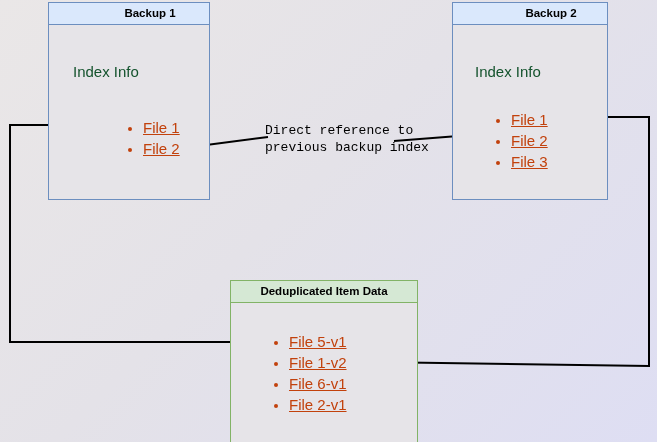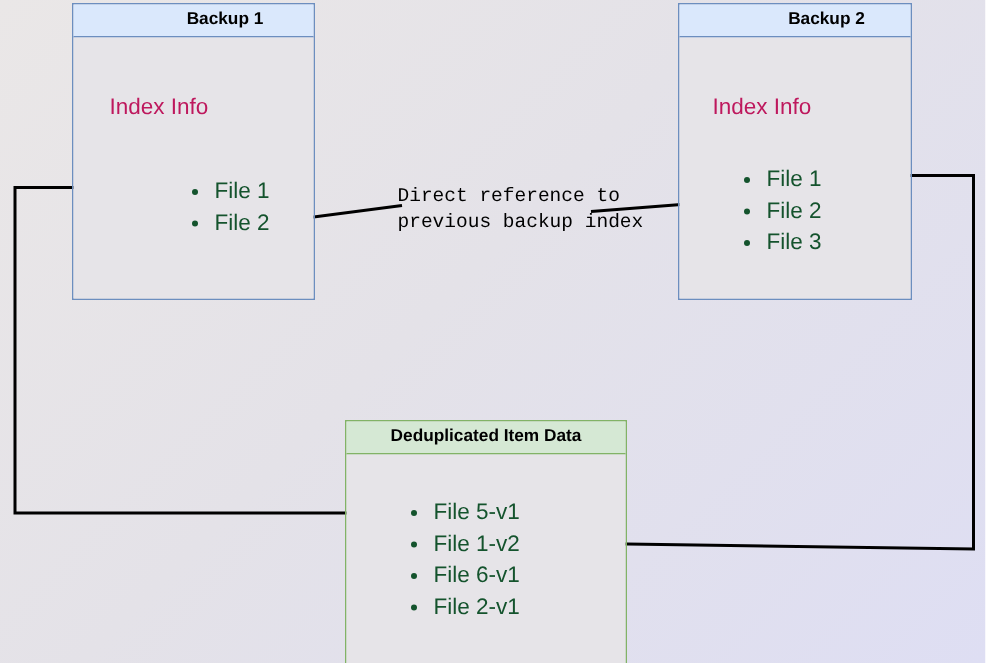--- a/index.html
+++ b/index.html
@@ -50,30 +50,31 @@
   .box-blue .box-header { background: #dae8fc; border-bottom-color: #6c8ebf; padding-left: 42px; }
 
   
   .box-green { border-color: #82b366; }
   .box-green .box-header { background: #d5e8d4; border-bottom-color: #82b366; }
 
   
   .index-title {
     position: absolute;
     font-size: 15px;
-    color: #be185d;
+    color: #14532d;
     white-space: nowrap;
   }
   .file-list {
     position: absolute;
     margin: 0;
     padding: 0 0 0 16px;
     list-style: disc;
     font-size: 15px;
-    color: #14532d;
+    color: #c2410c;
+    text-decoration: underline;
   }
   .file-list li {
     line-height: 21px;
     white-space: nowrap;
   }
   .file-list li::marker { font-size: 13px; }
 
   
   .caption {
     position: absolute;

